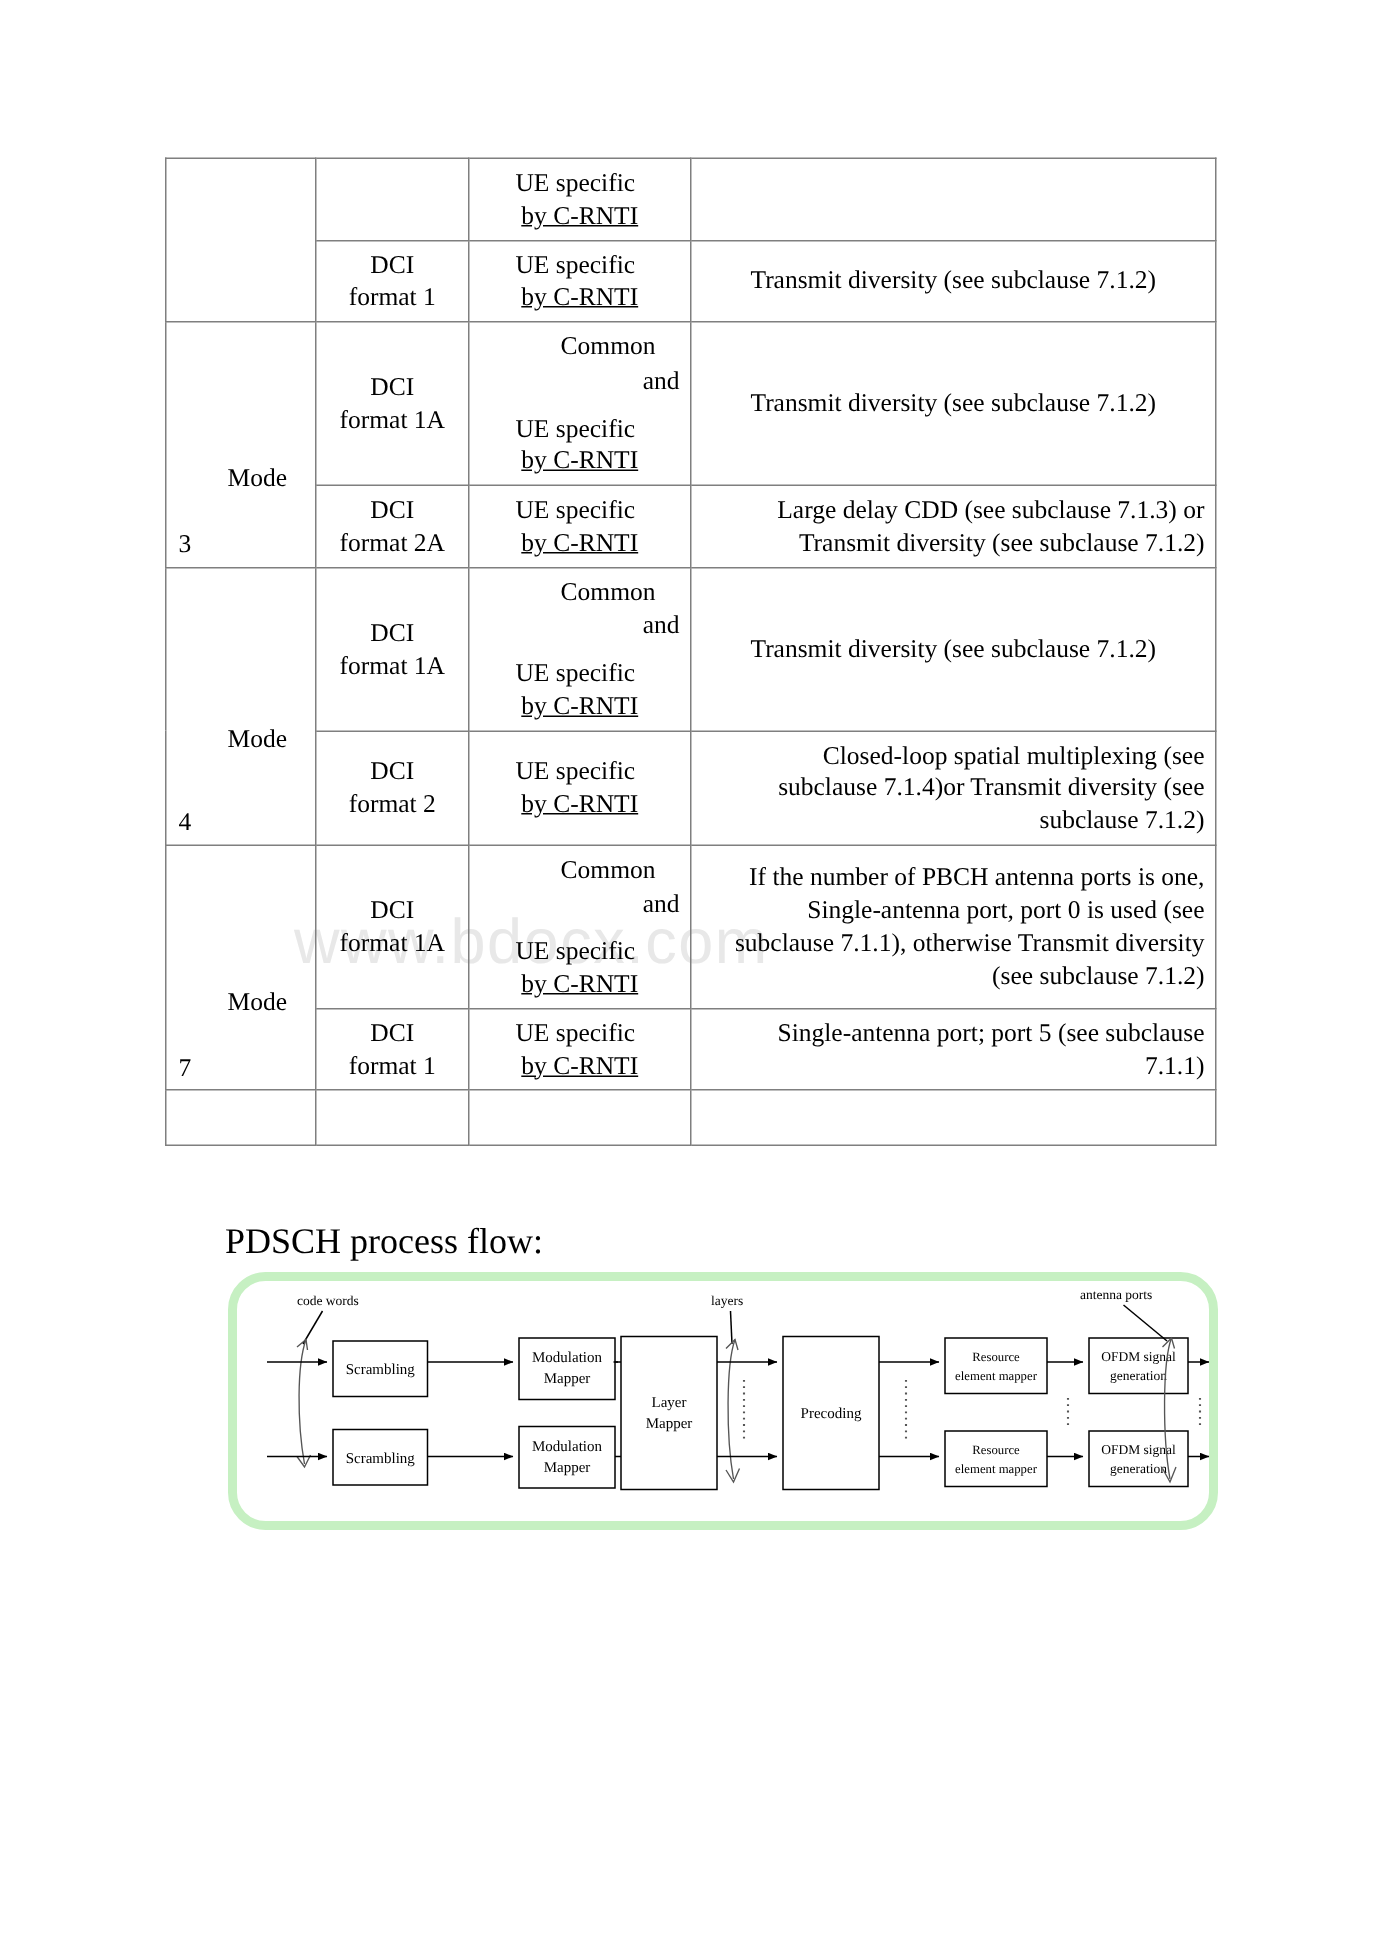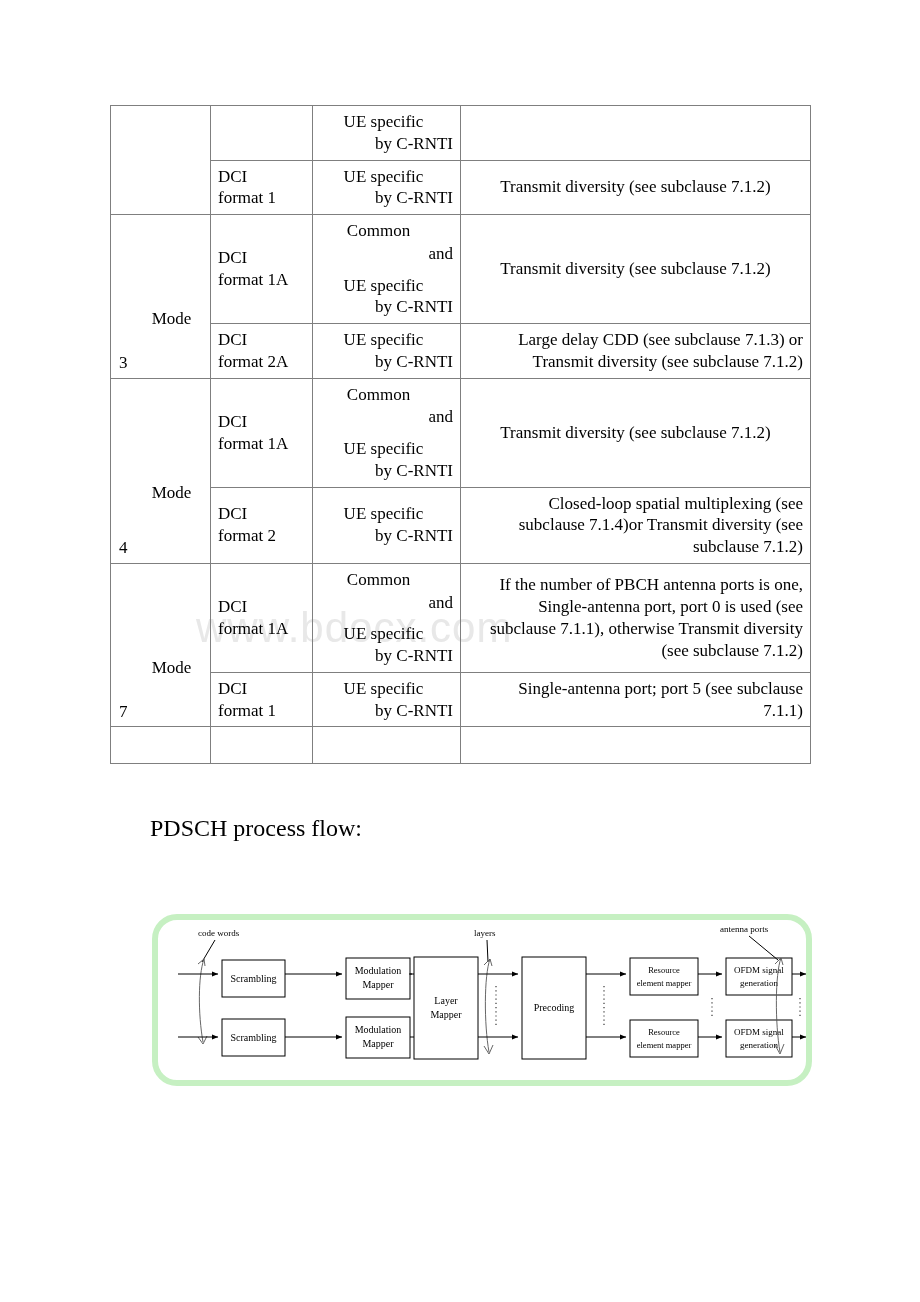--- a/index.html
+++ b/index.html
@@ -64,28 +64,28 @@
     padding-left: 22px;
     margin-top: 45px;
   }
   .cell-mode .mode-num {
     position: absolute;
     left: 8px;
     bottom: 4px;
     font-size: 17px;
   }
 
-  .cell-dci  { text-align: left; }
+  .cell-dci  { text-align: center; }
   .cell-dci .l1 { display: block; }
   .cell-dci .l2 { display: block; }
 
   .cell-rnti { text-align: left; padding-left: 6px; }
   .cell-rnti .ue-line  { display: block; text-align: center; padding-right: 6px; }
-  .cell-rnti .by-line  { display: block; text-align: right; }
-  .cell-rnti .common   { display: block; text-align: center; padding-right: 16px; }
+  .cell-rnti .by-line  { display: block; text-align: center; text-decoration: underline; }
+  .cell-rnti .common   { display: block; text-align: right; padding-right: 16px; }
   .cell-rnti .and      { display: block; text-align: right; margin-top: 1px; }
   .cell-rnti .gap      { display: block; height: 10px; }
 
   .cell-scheme { text-align: right; }
   .cell-scheme.center { text-align: center; }
   .cell-scheme.indent-first { text-indent: 14px; }
 
   .empty-row td { height: 26px; }
 
   
@@ -94,21 +94,21 @@
     left: 150px;
     top: 815px;
     font-size: 24px;
     z-index: 1;
   }
 
   
   #diagram {
     position: absolute;
     left: 152px;
-    top: 914px;
+    top: 848px;
     width: 588px;
     height: 172px;
     z-index: 1;
   }
   #diagram svg { display: block; }
 </style>
 </head>
 <body>
 
 <div id="watermark">www.bdocx.com</div>

